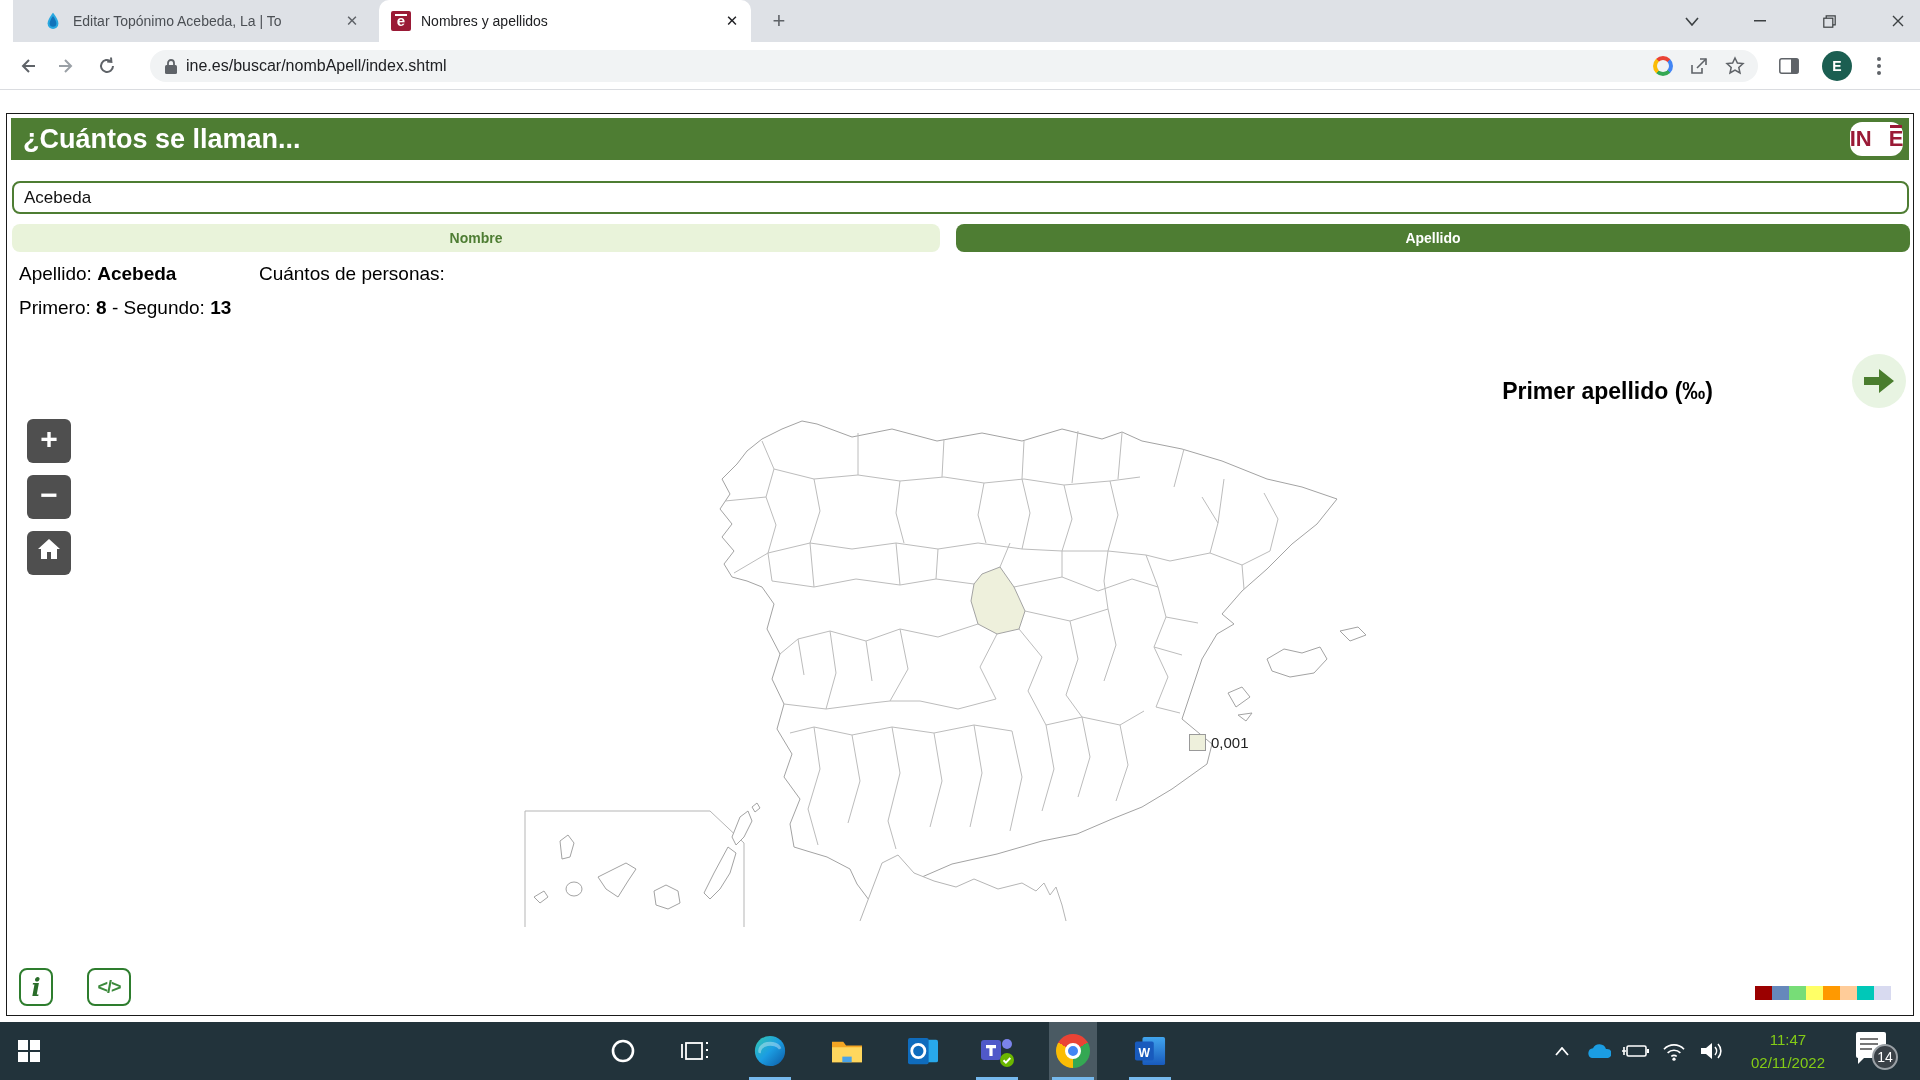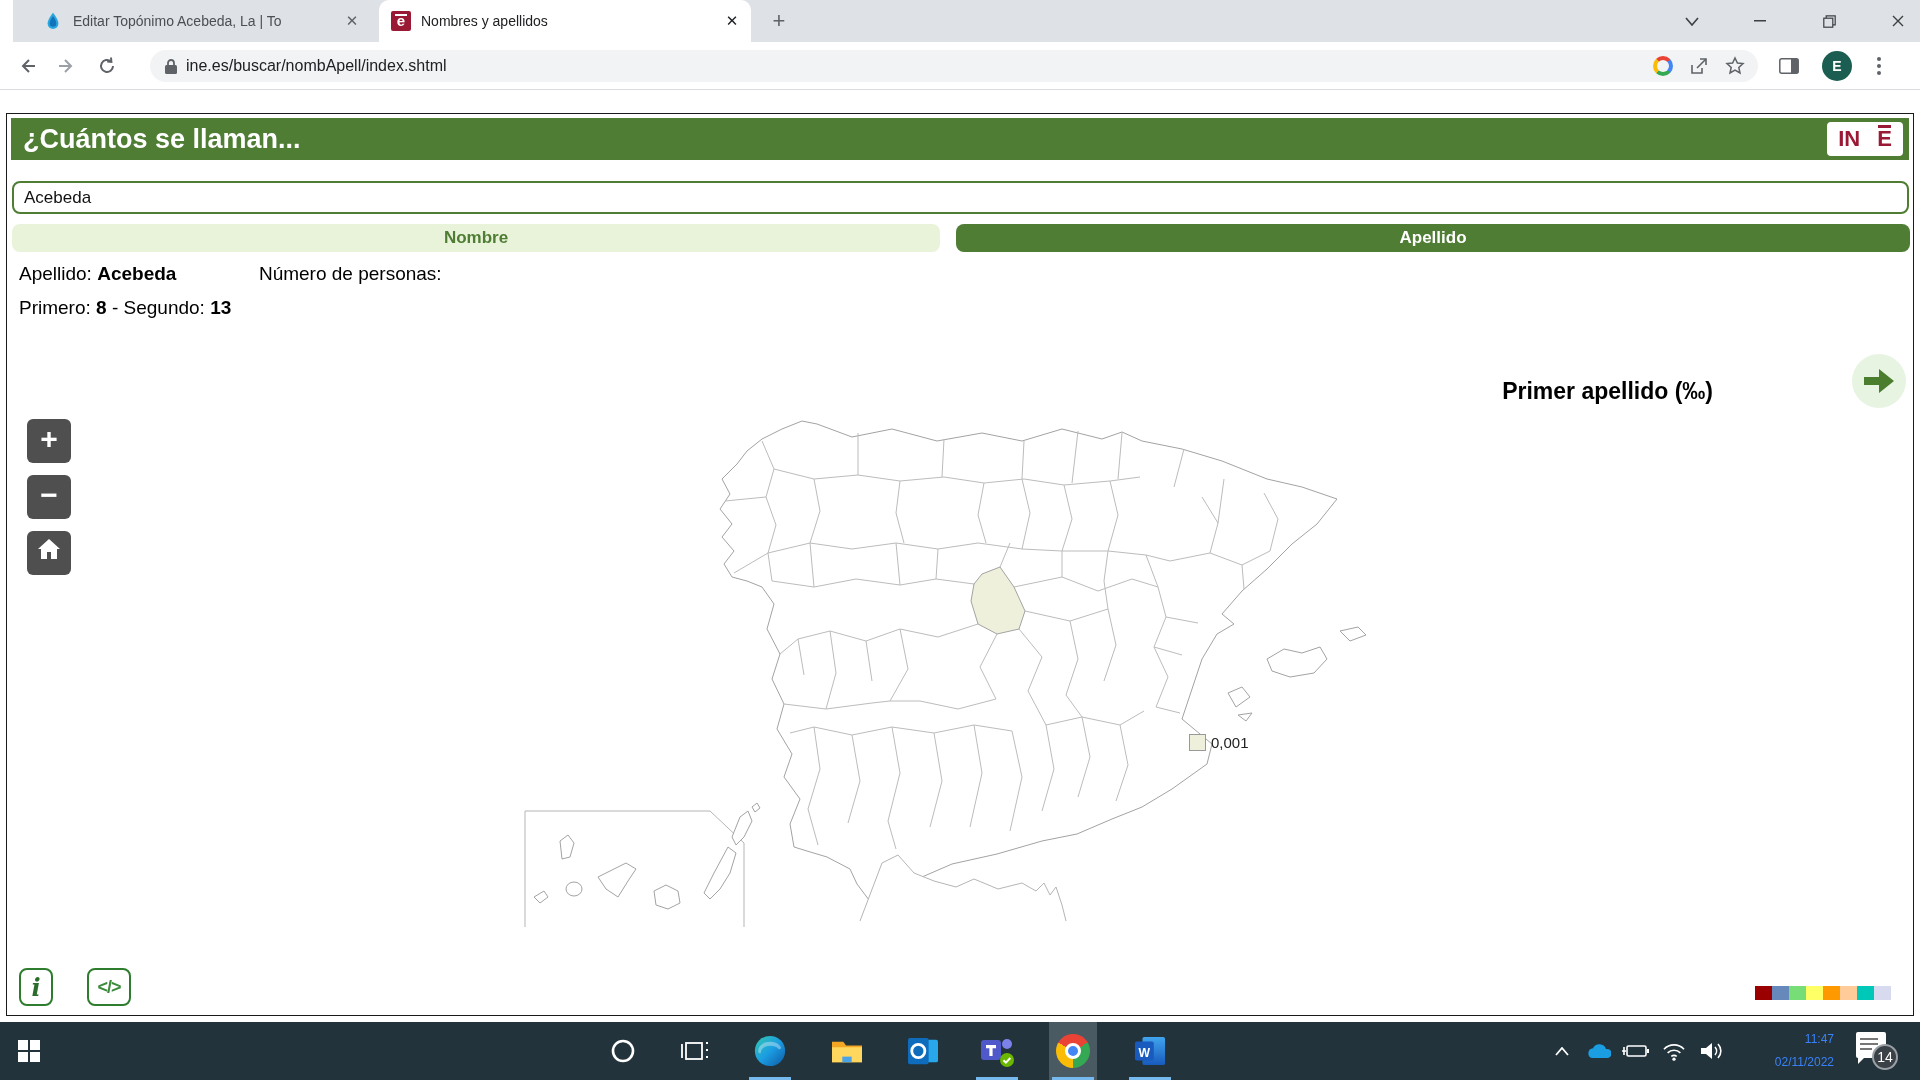--- a/index.html
+++ b/index.html
@@ -33,27 +33,27 @@
             color:#fff; font-size:14px; font-weight:bold; text-align:center; line-height:30px; }
   .dots { position:absolute; left:1876px; top:12px; width:6px; height:24px; display:flex; flex-direction:column;
           align-items:center; justify-content:space-between; padding:3px 0; }
   .dots i { width:4px; height:4px; border-radius:50%; background:#5f6368; }
 
   
   .page { position:absolute; left:0; top:90px; width:1920px; height:932px; background:#fff; }
   .widget { position:absolute; left:6px; top:23px; width:1908px; height:903px; border:1px solid #1a1a1a; background:#fff; }
   .whead { position:absolute; left:4px; top:4px; right:4px; height:42px; background:#4e7d33; }
   .whead .ttl { color:#fff; font-size:27px; font-weight:bold; line-height:42px; padding-left:12px; }
-  .ine-logo { position:absolute; right:6px; top:4px; width:76px; height:34px; background:#fff; border-radius:4px;
+  .ine-logo { position:absolute; right:6px; top:4px; width:53px; height:34px; background:#fff; border-radius:12px;
               display:flex; align-items:center; justify-content:center; color:#9a1a36; font-weight:bold; font-size:22px;gap:17px; }
   .ine-logo .e-wrap { position:relative; }
   .ine-logo .bar { position:absolute; top:-1px; left:1px; right:1px; height:3px; background:#9a1a36; }
   .search-input { position:absolute; left:5px; top:67px; width:1897px; height:33px; border:2px solid #4e7d33;
                   border-radius:8px; font-size:17px; padding:0 10px; font-family:"Liberation Sans",sans-serif; color:#111; outline:none; }
-  .btn-row-btn { position:absolute; top:110px; height:28px; border-radius:8px; font-size:17px; font-weight:bold;
+  .btn-row-btn { position:absolute; top:110px; height:28px; border-radius:8px; font-size:14px; font-weight:bold;
                  text-align:center; line-height:28px; }
   .btn-nombre { left:5px; width:928px; background:#e9f3da; color:#4e7d33; }
   .btn-apellido { left:949px; width:954px; background:#4e7d33; color:#fff; }
   .results { position:absolute; left:12px; top:143px; font-size:19px; color:#000; }
   .results .row { height:34px; line-height:34px; }
   .results b { font-weight:bold; }
   .gapL { display:inline-block; width:72px; }
   .metric { position:absolute; right:200px; top:264px; font-size:23px; font-weight:bold; color:#000; }
   .arrowbtn { position:absolute; right:7px; top:240px; width:54px; height:54px; border-radius:50%; background:#e8f4e2;
               display:flex; align-items:center; justify-content:center; }
@@ -76,21 +76,21 @@
   .tb-search { position:absolute; left:58px; top:0; width:494px; height:58px; background:#f3f3f3; border:1px solid #8a8a8a;
                display:flex; align-items:center; }
   .tb-search .ph { font-size:17px; color:#2b2b2b; }
   .tb-icon { position:absolute; top:0; width:48px; height:58px; display:flex; align-items:center; justify-content:center; }
   .tb-icon.open::after { content:""; position:absolute; left:3px; right:3px; bottom:0; height:3px; background:#76b9ed; }
   .tb-icon.activeapp { background:#4a5a63; }
   .chrome-ball { width:34px; height:34px; border-radius:50%;
      background:conic-gradient(from 60deg,#34a853 0 120deg,#fbbc05 0 240deg,#ea4335 0 360deg);
      display:flex; align-items:center; justify-content:center; }
   .chrome-ball .inner { width:16px; height:16px; border-radius:50%; background:#4285f4; border:3px solid #fff; }
-  .clock { position:absolute; left:1742px; top:6px; width:92px; text-align:right; color:#3b82f6; font-size:12px; line-height:23px; }
+  .clock { position:absolute; left:1742px; top:6px; width:92px; text-align:center; color:#84cc16; font-size:15px; line-height:23px; }
   .notif { position:absolute; left:1856px; top:10px; width:44px; height:40px; }
   .notif .bubble { position:absolute; left:0; top:0; width:30px; height:26px; background:#fff; border-radius:2px; }
   .notif .bubble i { position:absolute; left:4px; height:2px; background:#777; }
   .notif .tail { position:absolute; left:2px; top:24px; width:0; height:0; border-left:8px solid #fff; border-bottom:8px solid transparent; }
   .notif .badge { position:absolute; left:16px; top:12px; width:26px; height:26px; border-radius:50%; background:#3a4147;
                   border:2px solid #9aa0a5; color:#fff; font-size:14px; text-align:center; line-height:22px; }
   svg text { font-family:"Liberation Sans",sans-serif; }
 </style>
 </head>
 <body>
@@ -204,21 +204,21 @@
     <input class="search-input" type="text" value="Acebeda" style="">
 
     <div class="btn-row-btn btn-nombre">Nombre</div>
     <div class="btn-row-btn btn-apellido">Apellido</div>
 
     <div class="results">
       <div class="row">
         <span>Apellido:</span>
         <b>Acebeda</b>
         <span class="gapL"></span>
-        <span>Número de personas:</span>
+        <span>Cuántos de personas:</span>
       </div>
       <div class="row">
         <span>Primero:</span>
         <b>8</b>
         <span>- Segundo:</span>
         <b>13</b>
       </div>
     </div>
 
     <div class="metric">Primer apellido (‰)</div>

